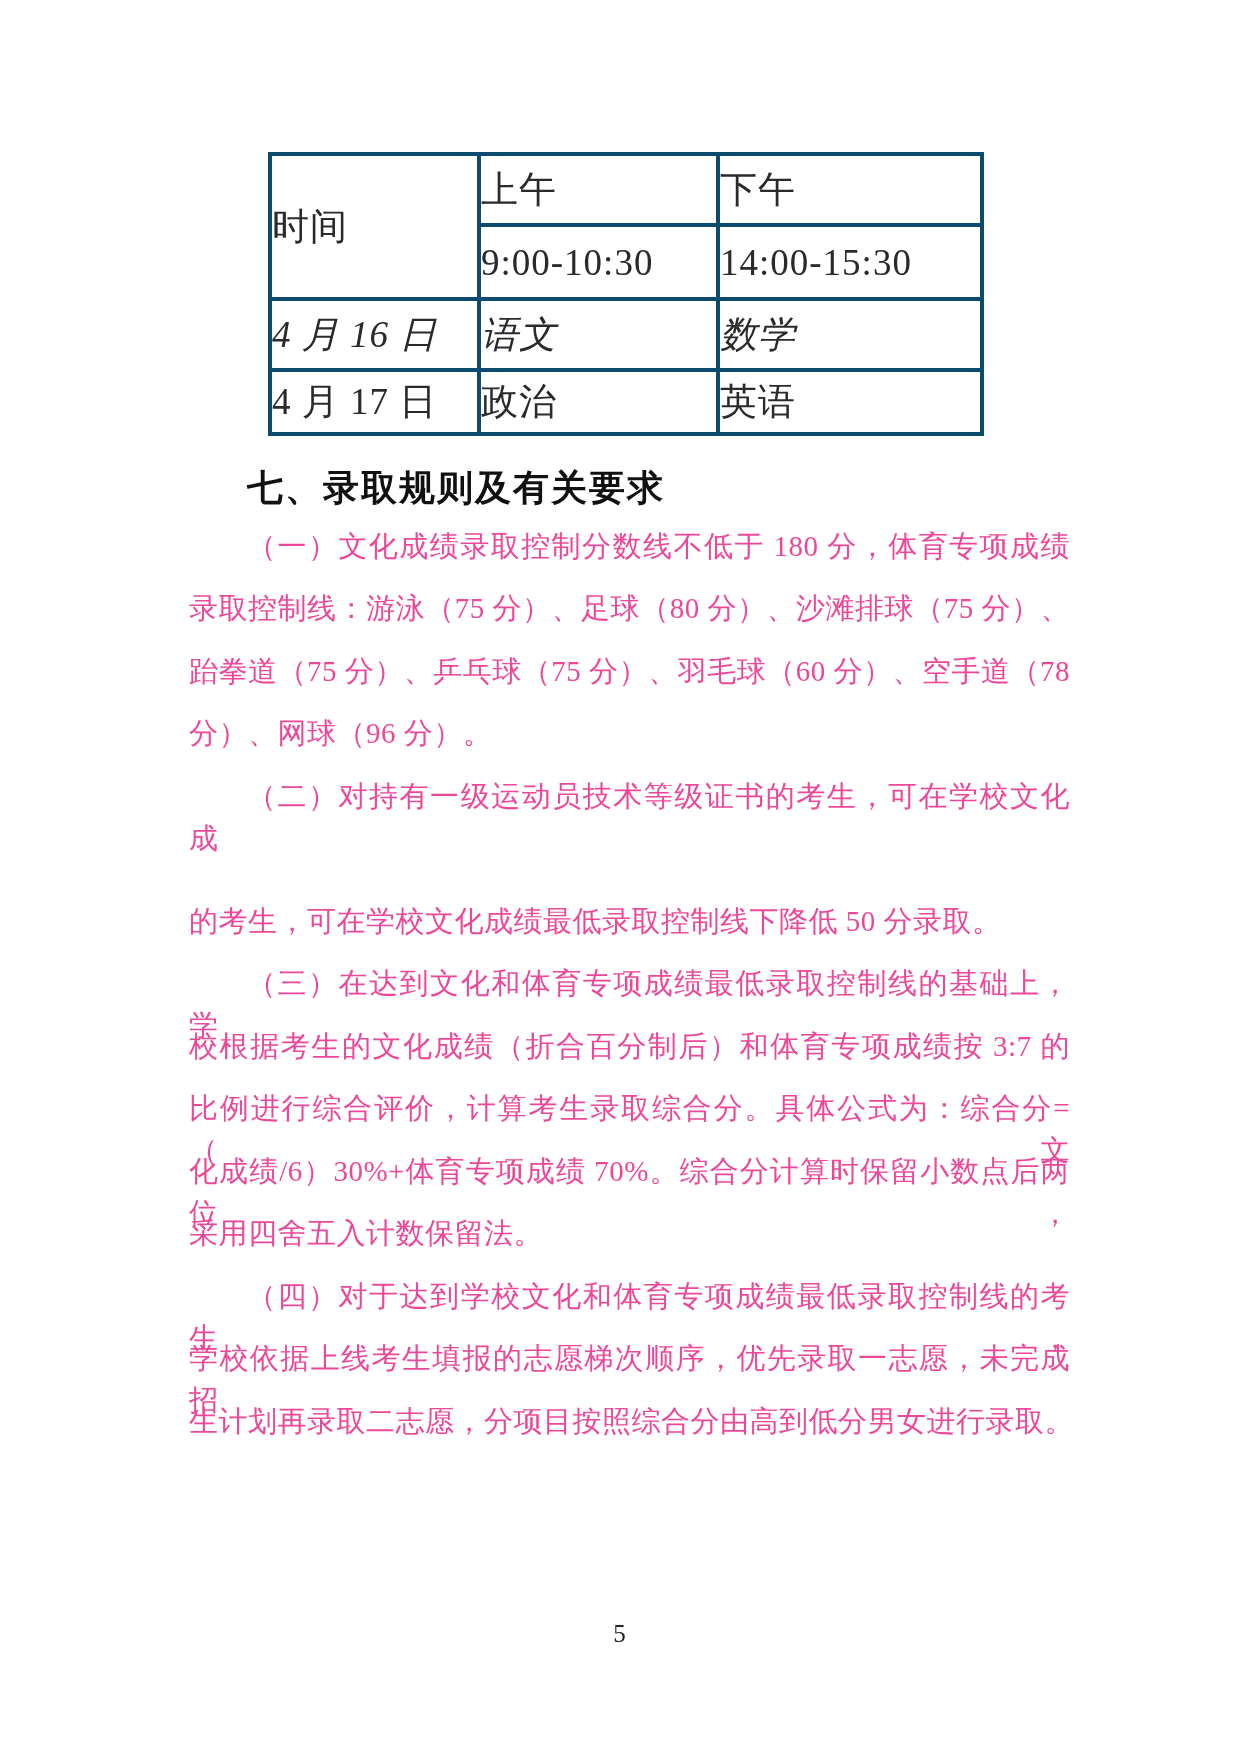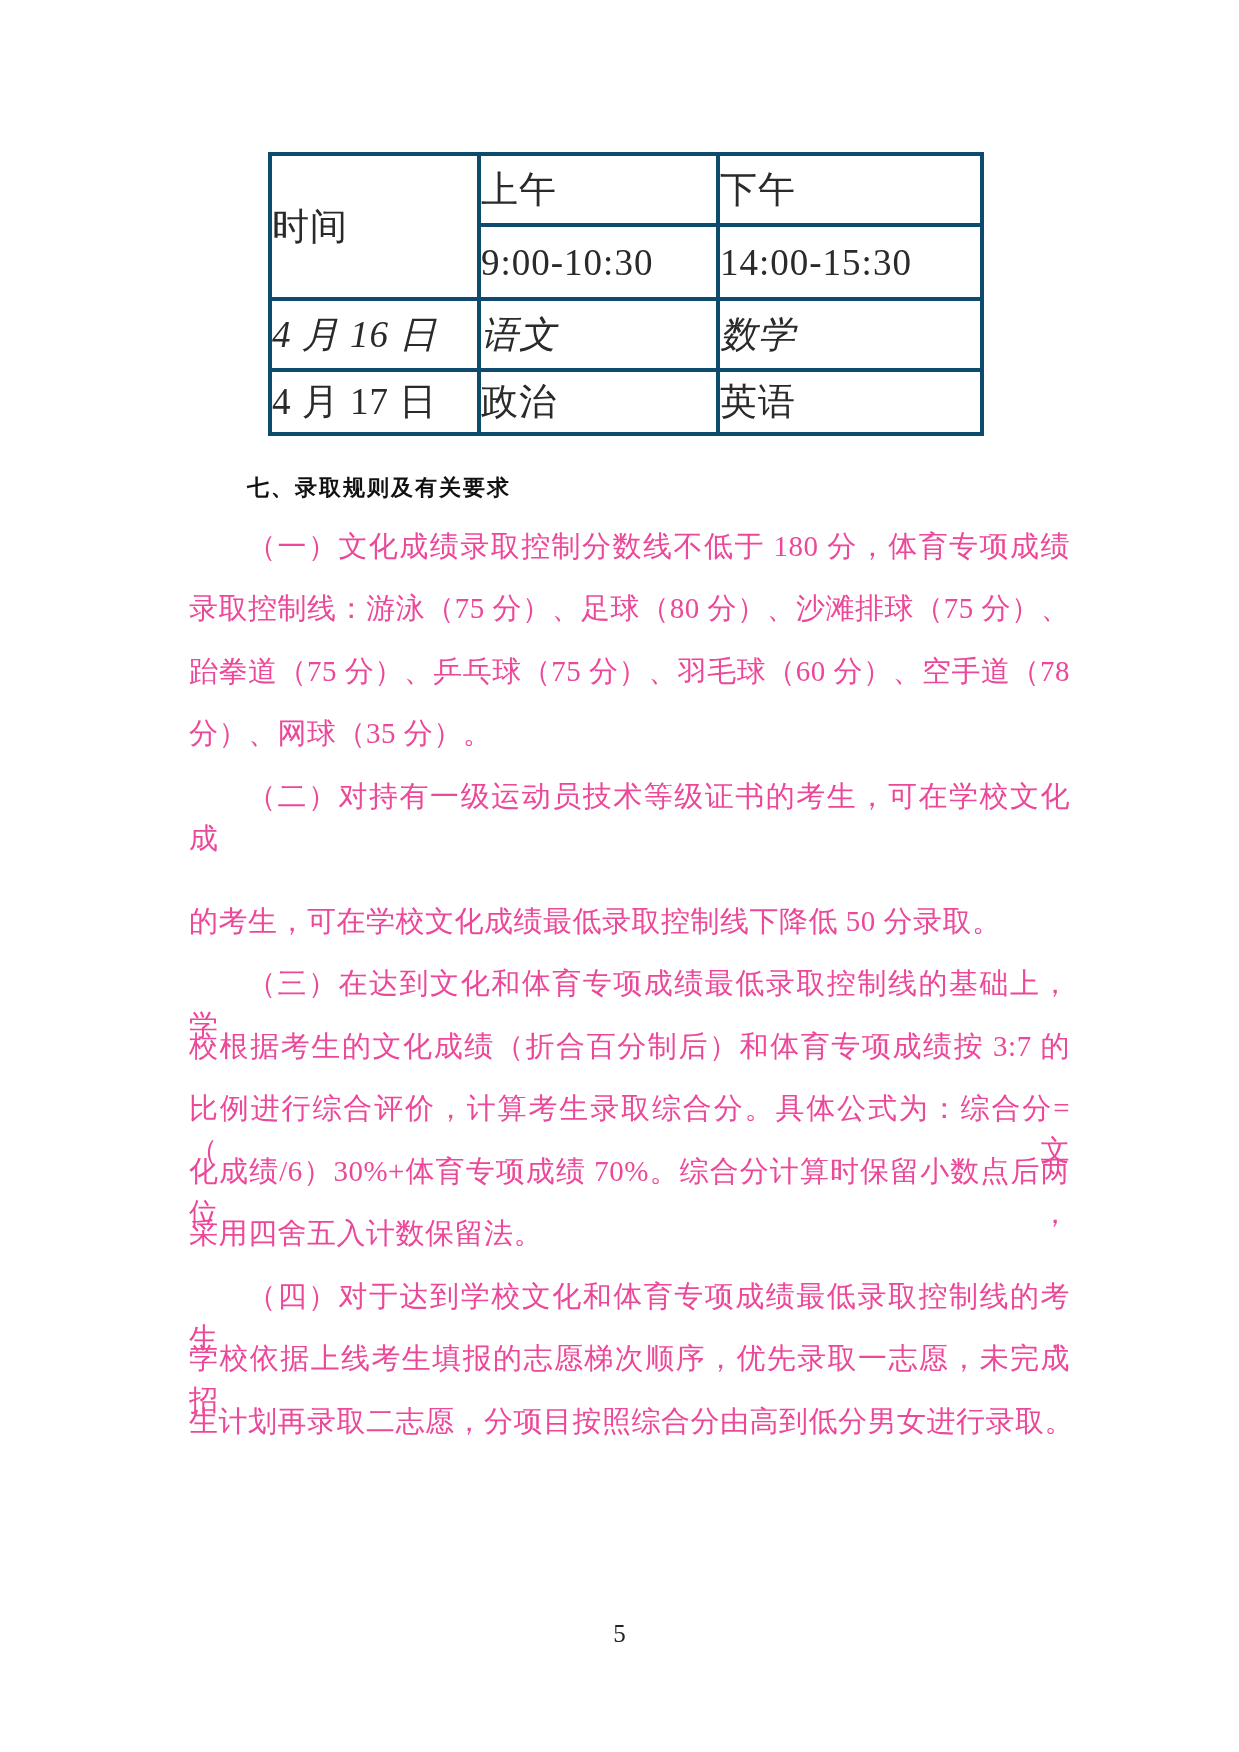--- a/index.html
+++ b/index.html
@@ -50,21 +50,21 @@
   .just {
     white-space: normal;
     text-align: justify;
     text-align-last: justify;
     text-justify: inter-ideograph;
   }
   .indent { text-indent: 58px; }
   .heading {
     font-weight: bold;
     color: #111111;
-    font-size: 22px;
+    font-size: 36px;
     letter-spacing: 2px;
   }
 
   .page-num {
     position: absolute;
     left: 0;
     top: 1620px;
     width: 1239px;
     text-align: center;
     font-size: 25px;
@@ -103,21 +103,21 @@
         <td>英语</td>
       </tr>
     </tbody>
   </table>
 
   <div class="tline heading indent" style="top:467px">七、录取规则及有关要求</div>
 
   <div class="tline just indent" style="top:525px">（一）文化成绩录取控制分数线不低于 180 分，体育专项成绩</div>
   <div class="tline just" style="top:587px">录取控制线：游泳（75 分）、足球（80 分）、沙滩排球（75 分）、</div>
   <div class="tline just" style="top:650px">跆拳道（75 分）、乒乓球（75 分）、羽毛球（60 分）、空手道（78</div>
-  <div class="tline" style="top:712px">分）、网球（35 分）。</div>
+  <div class="tline" style="top:712px">分）、网球（96 分）。</div>
 
   <div class="tline just indent" style="top:775px">（二）对持有一级运动员技术等级证书的考生，可在学校文化成</div>
   <div class="tline" style="top:900px">的考生，可在学校文化成绩最低录取控制线下降低 50 分录取。</div>
 
   <div class="tline just indent" style="top:962px">（三）在达到文化和体育专项成绩最低录取控制线的基础上，学</div>
   <div class="tline just" style="top:1025px">校根据考生的文化成绩（折合百分制后）和体育专项成绩按 3:7 的</div>
   <div class="tline just" style="top:1087px">比例进行综合评价，计算考生录取综合分。具体公式为：综合分=（文</div>
   <div class="tline just" style="top:1150px">化成绩/6）30%+体育专项成绩 70%。综合分计算时保留小数点后两位，</div>
   <div class="tline" style="top:1212px">采用四舍五入计数保留法。</div>
 

